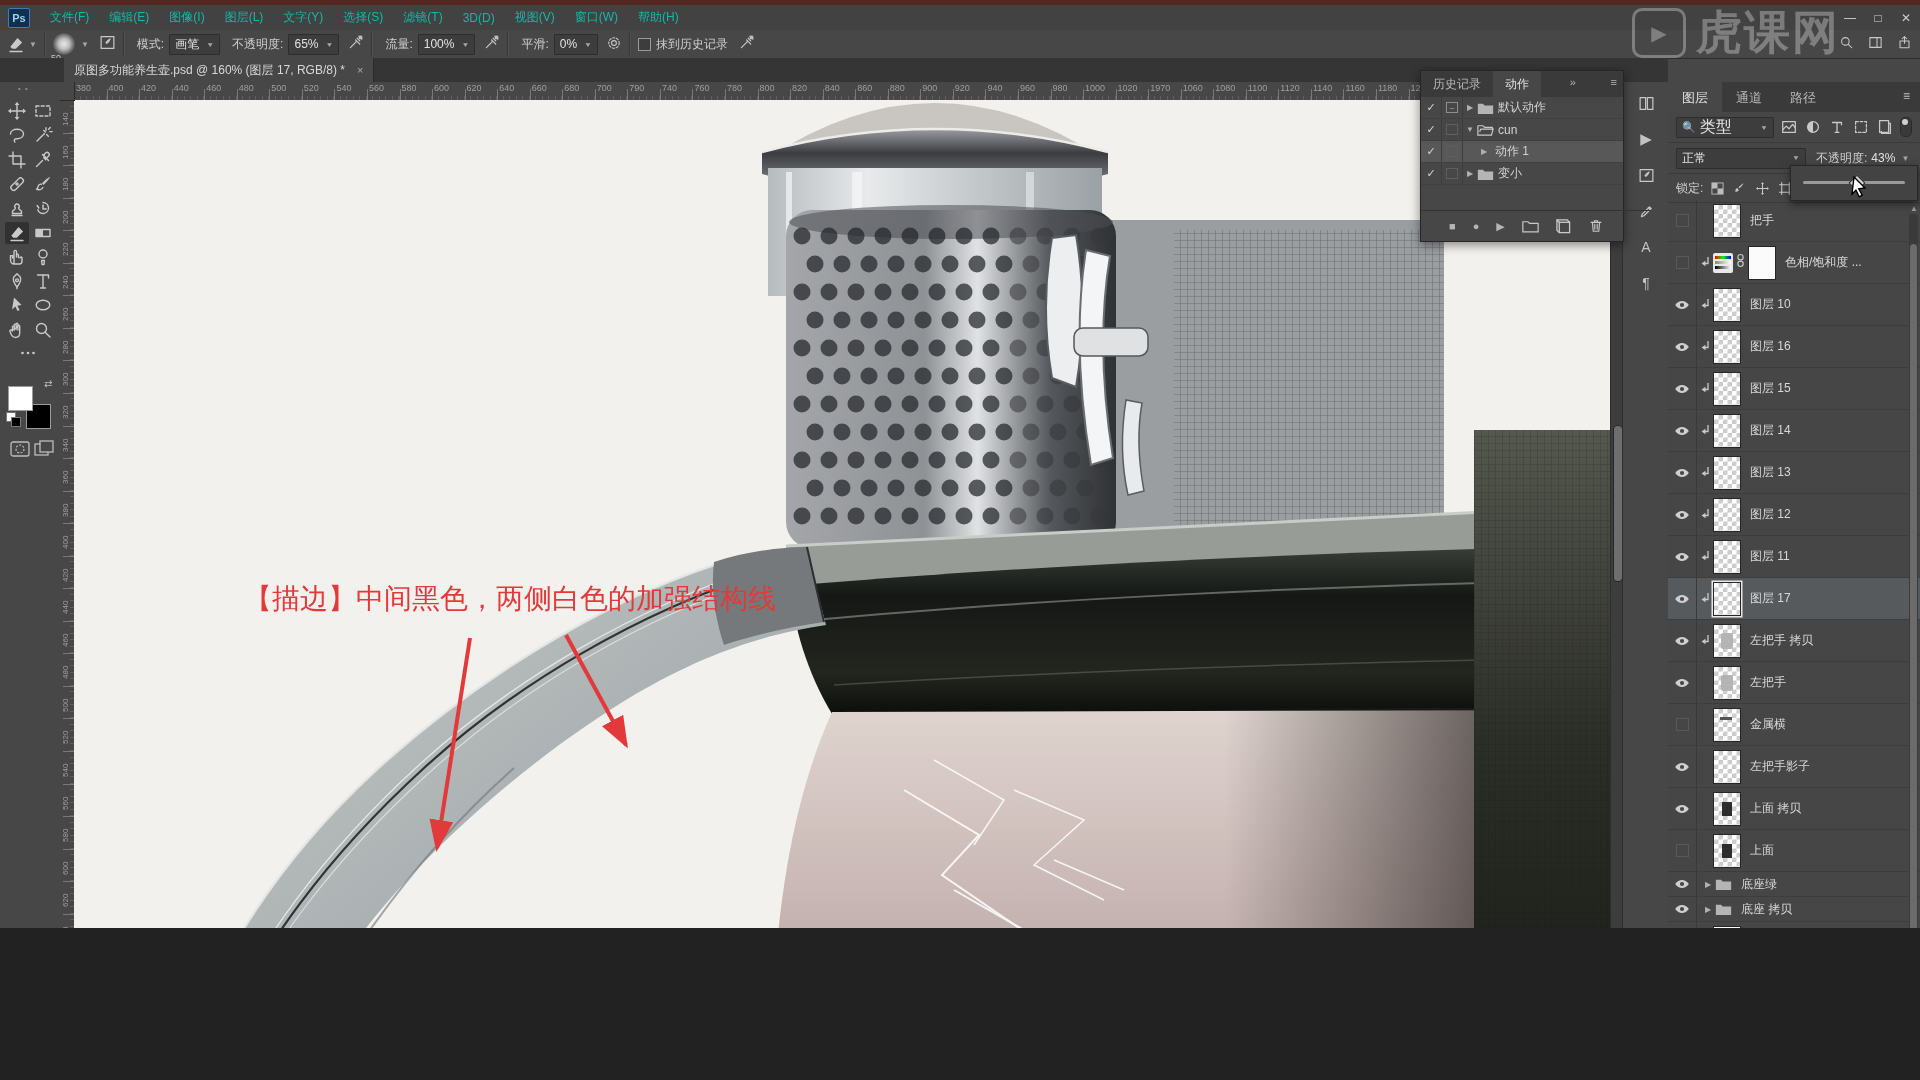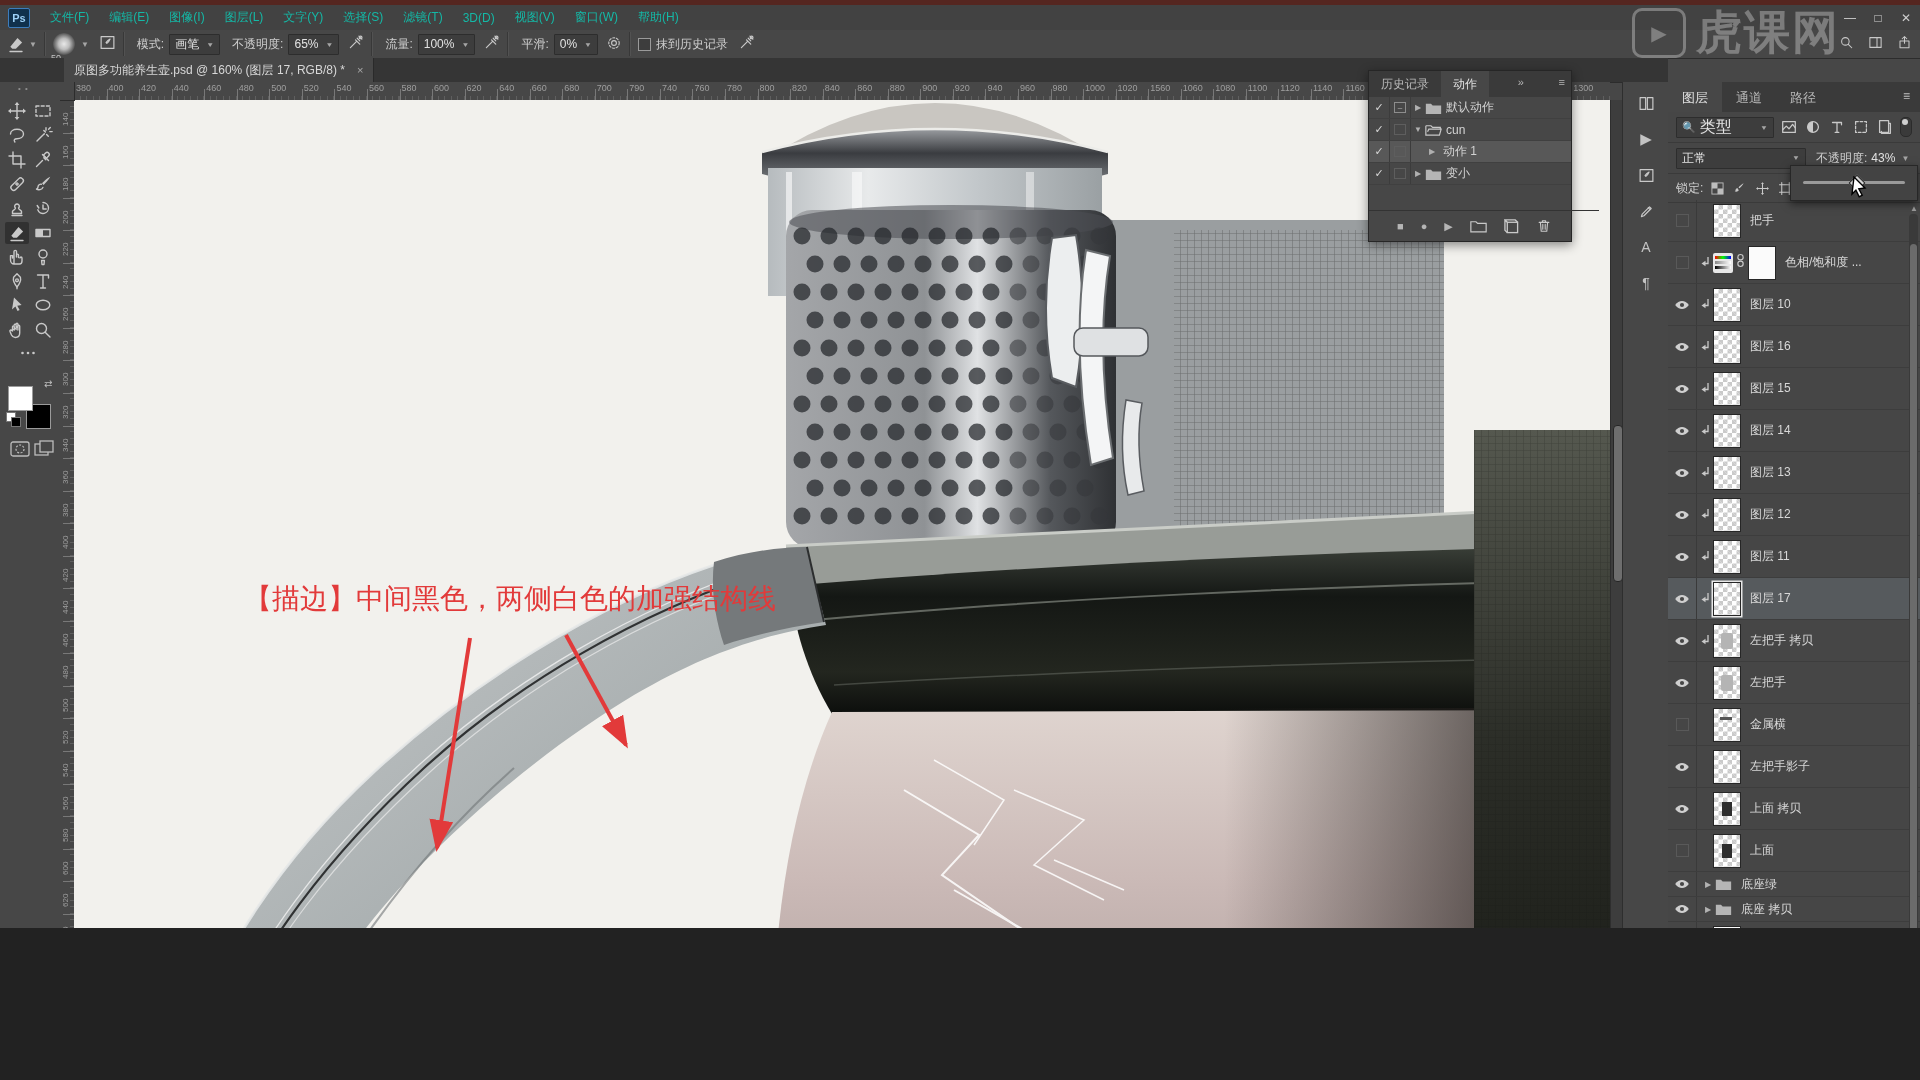--- a/index.html
+++ b/index.html
@@ -55,21 +55,21 @@
   #canvas-wrap{left:74px;top:100px;width:1536px;height:945px;background:#f2f1ed;overflow:hidden;}
   
   #vscroll{left:1610px;top:100px;width:12px;height:945px;background:#3d3d3d;border-left:1px solid #2e2e2e;}
   #vscroll .thumb{position:absolute;left:2px;width:8px;top:325px;height:155px;background:#6e6e6e;border-radius:4px;}
   #hscroll{left:74px;top:1045px;width:1536px;height:13px;background:#3d3d3d;border-top:1px solid #2e2e2e;}
   #hscroll .thumb{position:absolute;top:2px;height:9px;left:565px;width:305px;background:#6e6e6e;border-radius:4px;}
   
   #statusbar{left:0;top:1058px;width:1920px;height:14px;background:#474747;border-top:1px solid #2c2c2c;display:flex;align-items:center;font-size:11px;color:#c8c8c8;}
   #statusbar .chev{color:#9f9f9f;font-size:10px;margin:0 4px;}
   
-  #actions-panel{left:1368px;top:70px;width:202px;height:170px;background:#474747;border:1px solid #262626;box-shadow:0 3px 10px rgba(0,0,0,.45);z-index:5;}
+  #actions-panel{left:1420px;top:70px;width:202px;height:170px;background:#474747;border:1px solid #262626;box-shadow:0 3px 10px rgba(0,0,0,.45);z-index:5;}
   #actions-tabs{height:26px;background:#3a3a3a;display:flex;align-items:stretch;font-size:12px;}
   .ptab{padding:5px 12px 4px;color:#b9b9b9;}
   .ptab.active{background:#474747;color:#e0e0e0;}
   #actions-tabs .hdr-ico{margin-left:auto;color:#b5b5b5;font-size:11px;padding:5px 6px;}
   .act-row{height:21px;display:flex;align-items:center;font-size:12px;color:#d2d2d2;border-bottom:1px solid #404040;}
   .act-row.selected{background:#585858;}
   .act-check{width:20px;text-align:center;color:#d8d8d8;font-size:11px;border-right:1px solid #3c3c3c;align-self:stretch;display:flex;align-items:center;justify-content:center;}
   .act-modal{width:20px;border-right:1px solid #3c3c3c;align-self:stretch;display:flex;align-items:center;justify-content:center;}
   .mbox{width:10px;height:9px;border:1px solid #8d8d8d;display:flex;align-items:center;justify-content:center;font-size:8px;color:#bdbdbd;line-height:0;}
   .mbox.faint{border-color:#5e5e5e;}
@@ -433,21 +433,21 @@
       <div class="hlab" style="left: 927.4px;">940</div>
       <div class="htick" style="left: 957.95px;"></div>
       <div class="hlab" style="left: 959.95px;">960</div>
       <div class="htick" style="left: 990.5px;"></div>
       <div class="hlab" style="left: 992.5px;">980</div>
       <div class="htick" style="left: 1023.05px;"></div>
       <div class="hlab" style="left: 1025.05px;">1000</div>
       <div class="htick" style="left: 1055.6px;"></div>
       <div class="hlab" style="left: 1057.6px;">1020</div>
       <div class="htick" style="left: 1088.15px;"></div>
-      <div class="hlab" style="left: 1090.15px;">1560</div>
+      <div class="hlab" style="left: 1090.15px;">1970</div>
       <div class="htick" style="left: 1120.7px;"></div>
       <div class="hlab" style="left: 1122.7px;">1060</div>
       <div class="htick" style="left: 1153.25px;"></div>
       <div class="hlab" style="left: 1155.25px;">1080</div>
       <div class="htick" style="left: 1185.8px;"></div>
       <div class="hlab" style="left: 1187.8px;">1100</div>
       <div class="htick" style="left: 1218.35px;"></div>
       <div class="hlab" style="left: 1220.35px;">1120</div>
       <div class="htick" style="left: 1250.9px;"></div>
       <div class="hlab" style="left: 1252.9px;">1140</div>

